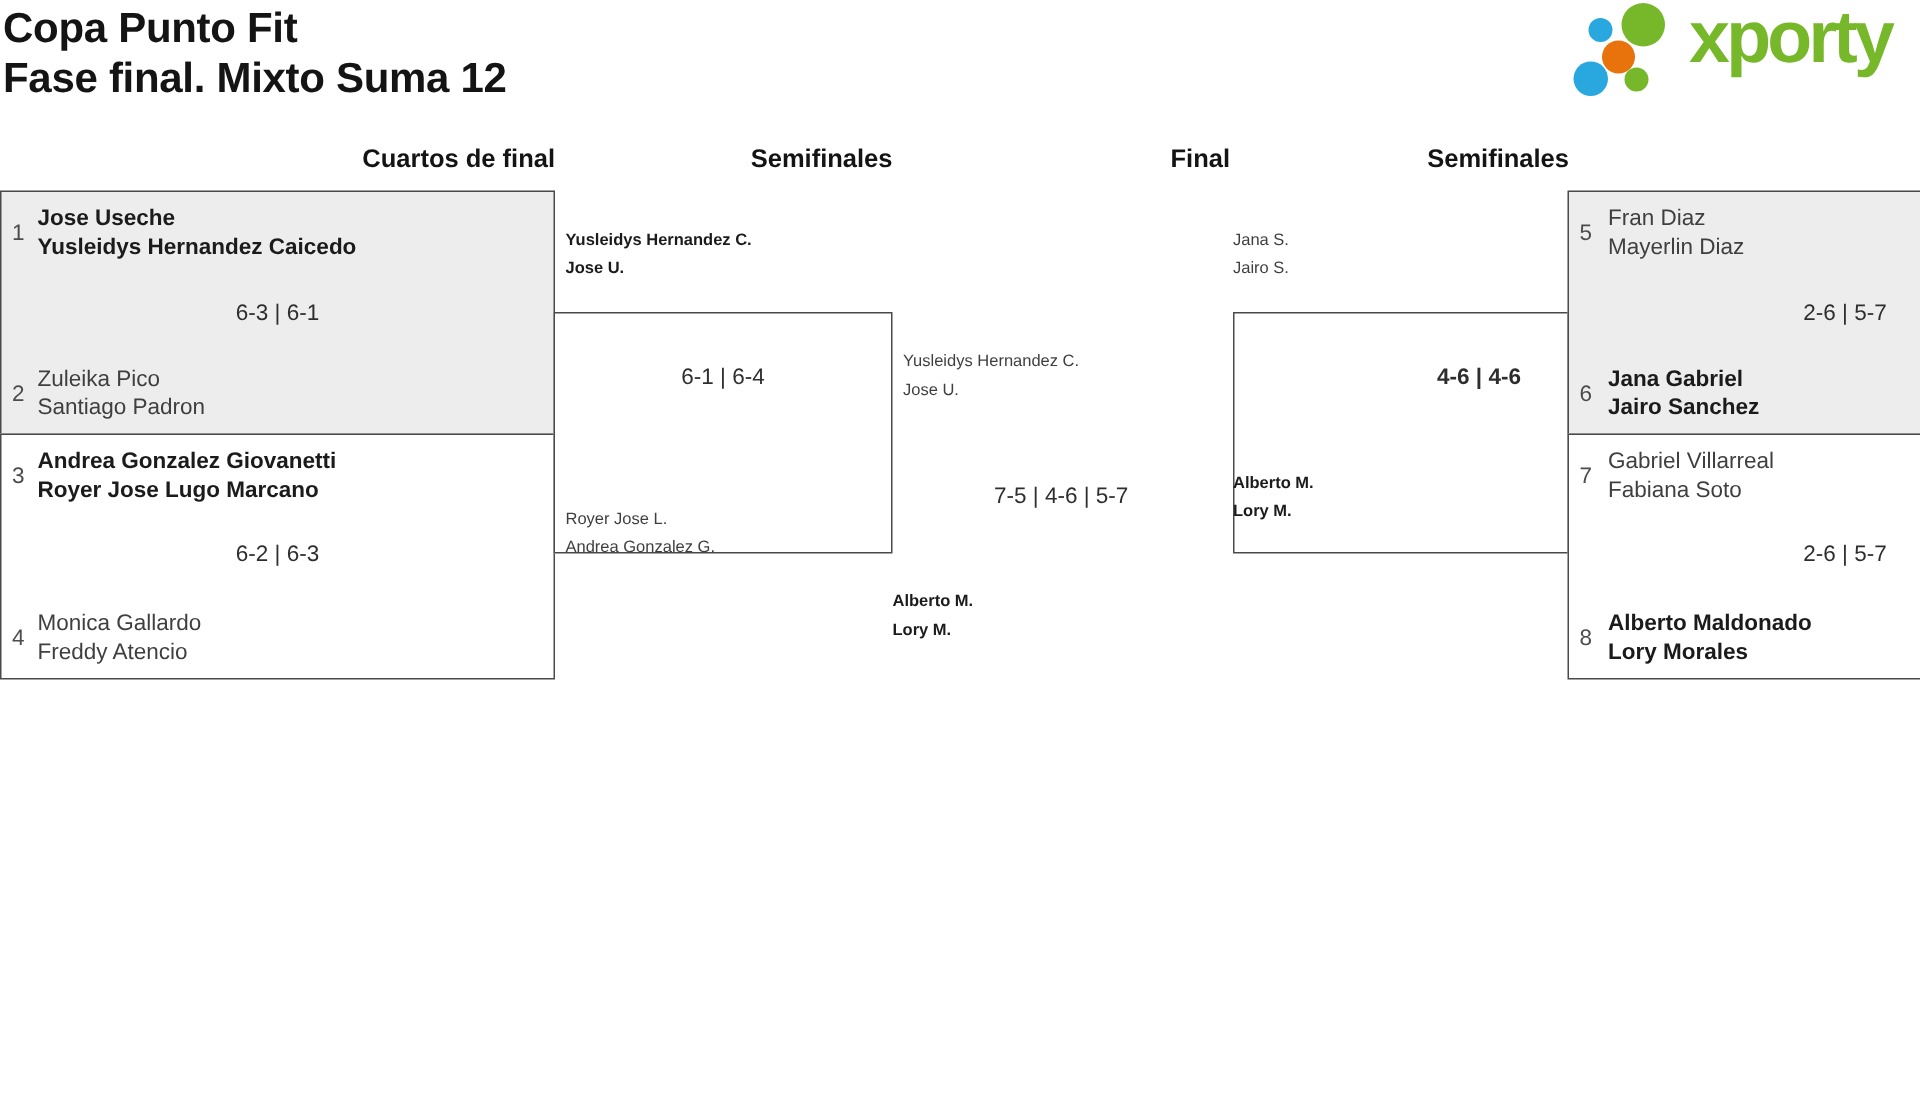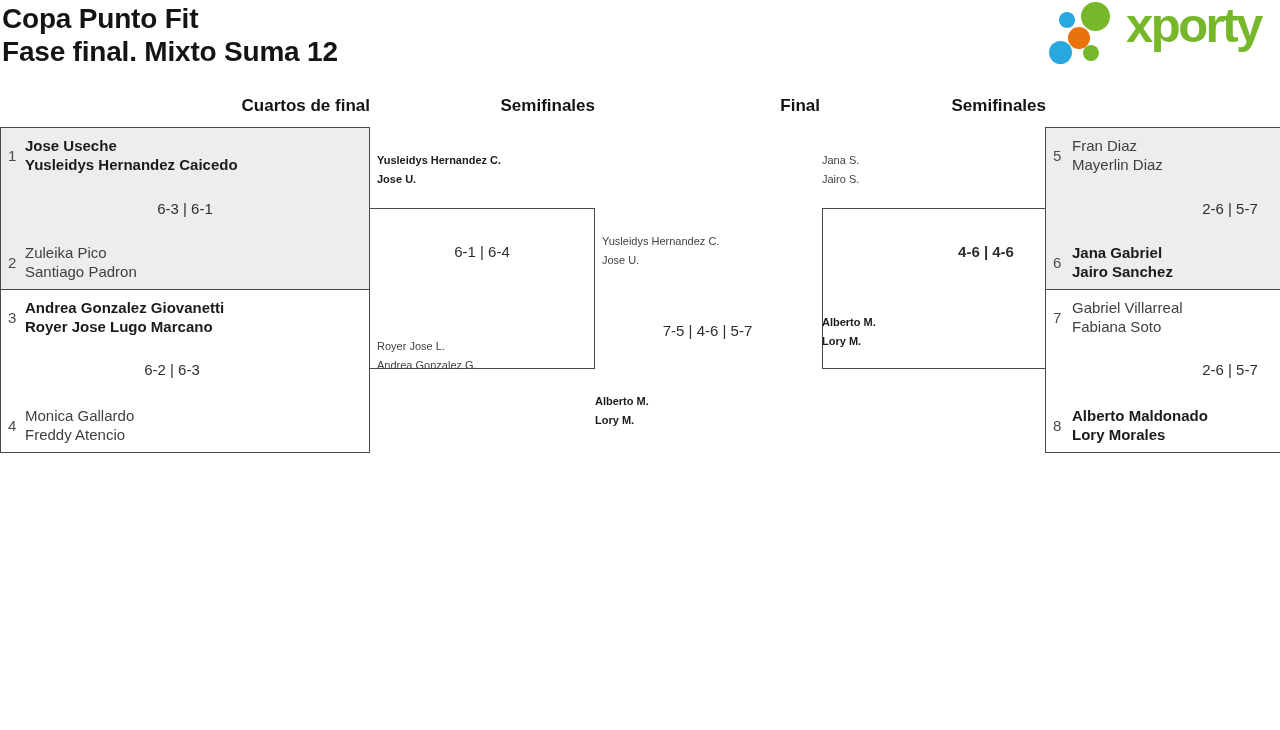--- a/index.html
+++ b/index.html
@@ -91,21 +91,21 @@
     </div>
   </div>
 
   <div class="qrow" style="left:8px;top:298px;">
     <span class="seed">3</span>
     <div class="pnames bold">
       <div>Andrea Gonzalez Giovanetti</div>
       <div>Royer Jose Lugo Marcano</div>
     </div>
   </div>
-  <div class="score" style="left:4px;top:361px;width:336px;">6-2 | 6-3</div>
+  <div class="score" style="left:17px;top:361px;width:336px;">6-2 | 6-3</div>
   <div class="qrow" style="left:8px;top:406px;">
     <span class="seed">4</span>
     <div class="pnames">
       <div>Monica Gallardo</div>
       <div>Freddy Atencio</div>
     </div>
   </div>
 
   <div class="participant bold" style="left:377px;top:151px;">
     <div>Yusleidys Hernandez C.</div>

